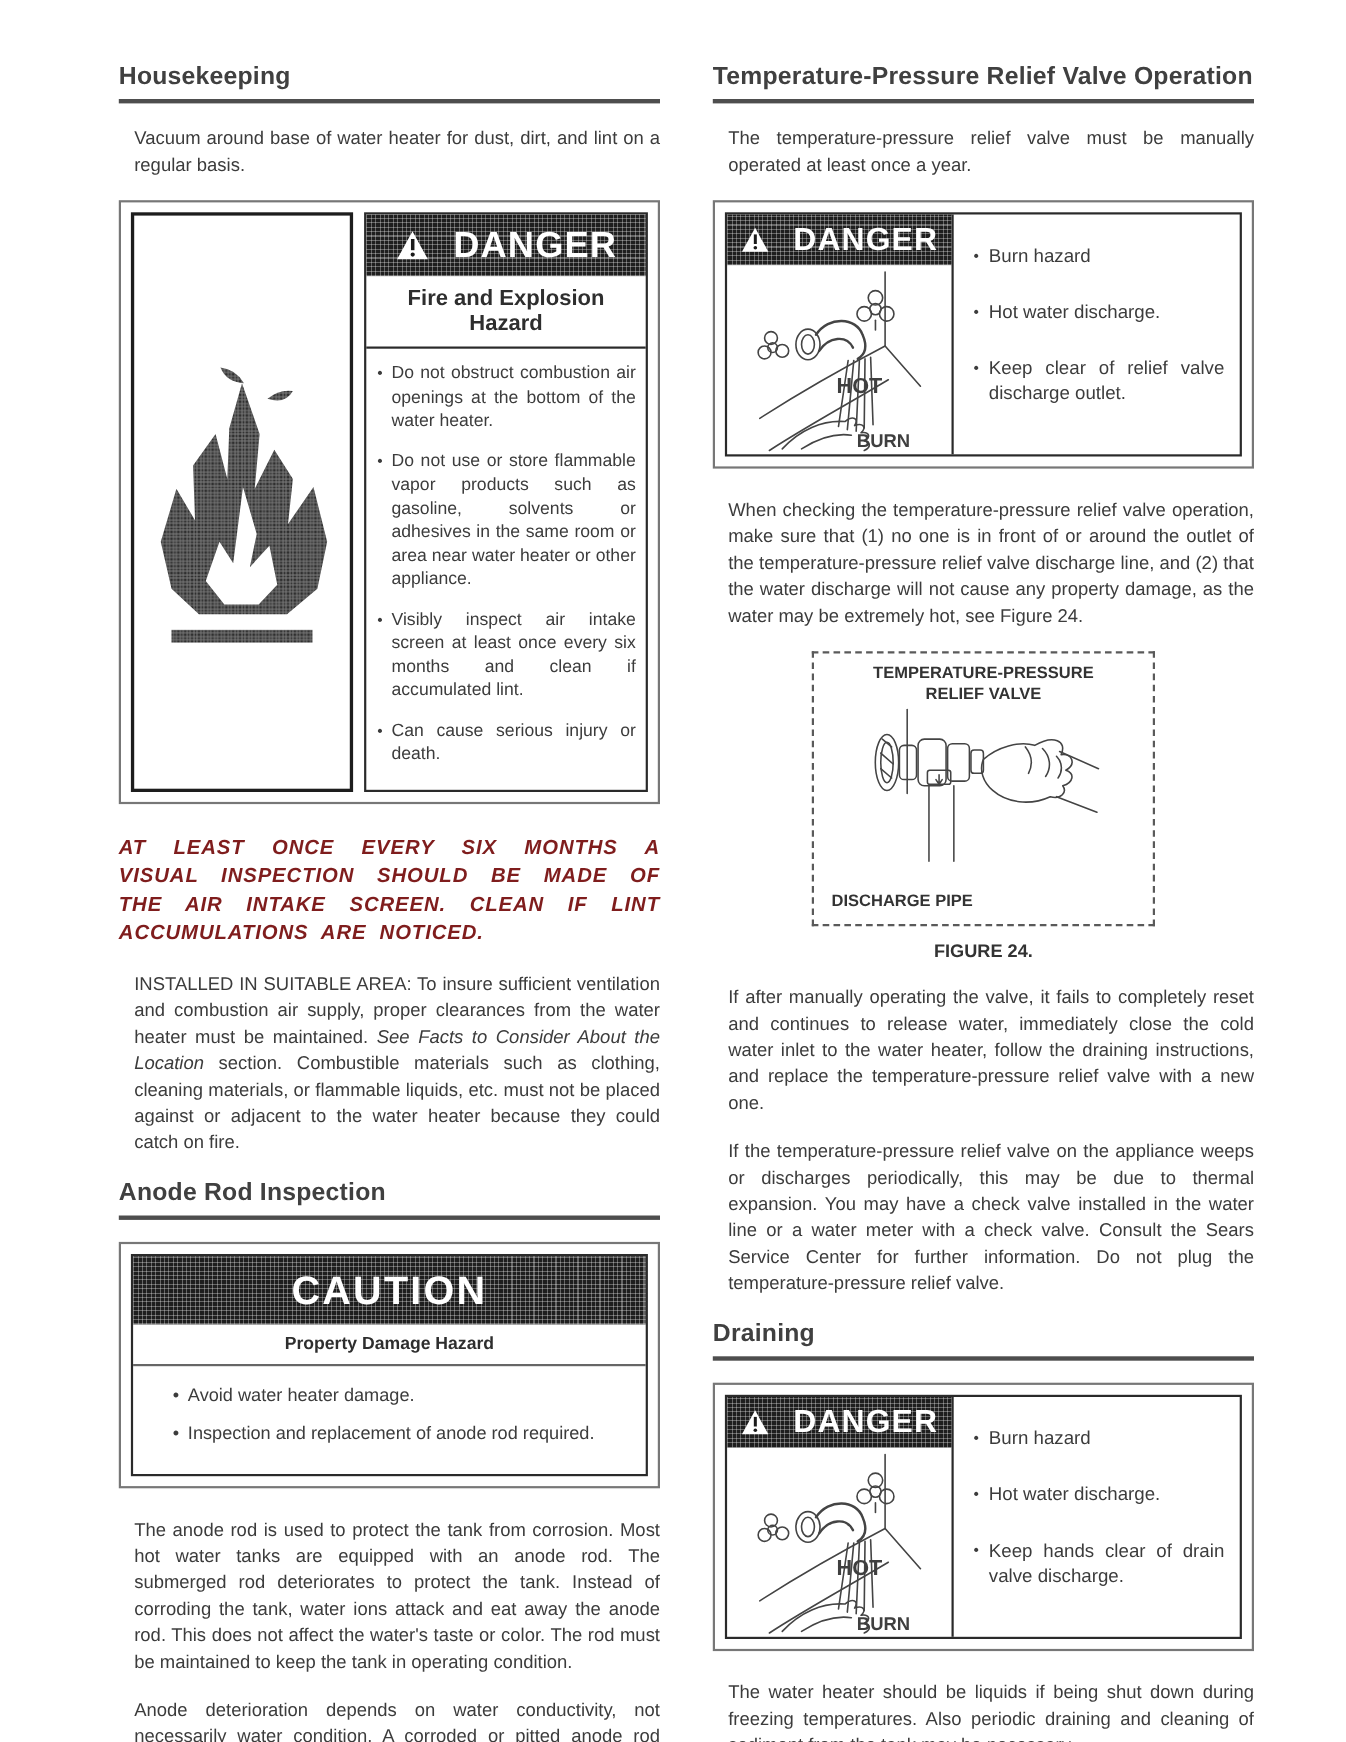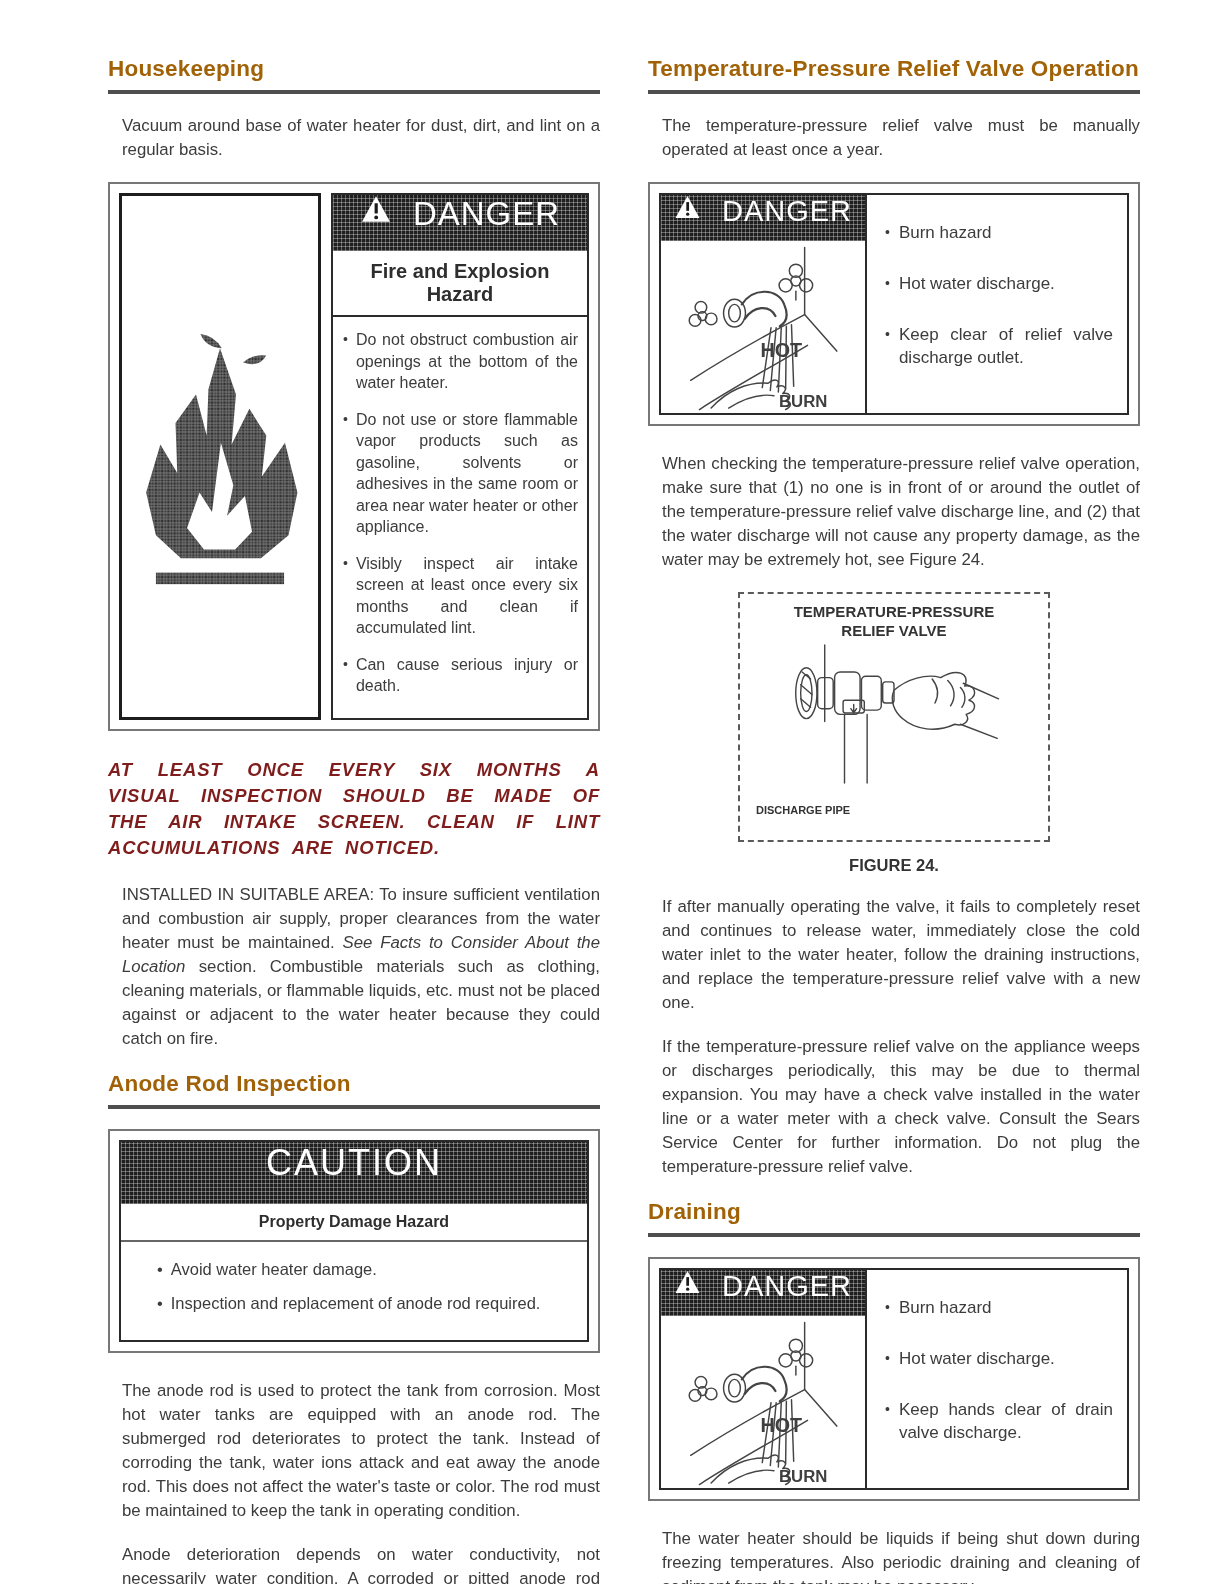--- a/index.html
+++ b/index.html
@@ -5,41 +5,41 @@
   html,body{margin:0;padding:0;}
   body{
     width:1224px; min-height:1584px; position:relative;
     background:#ffffff; color:#3c3c3c;
     font-family:"Liberation Sans", sans-serif;
   }
   .page{display:flex; gap:48px; padding:56px 84px 0 108px;}
   .col{width:492px; flex:0 0 492px;}
 
   h2.sec{
-    font-size:22.5px; font-weight:bold; color:#a16207; margin:0 0 20px 0;
+    font-size:22.5px; font-weight:bold; color:#404040; margin:0 0 20px 0;
     padding-bottom:8px; border-bottom:4px solid #4e4e4e; letter-spacing:.2px;
   }
   p.body{font-size:16.8px; line-height:24px; text-align:justify; margin:0 0 20px 14px;}
   p.caps{
     font-weight:bold; font-style:italic; font-size:18.5px; line-height:26px;
     letter-spacing:.8px; word-spacing:6px; color:#7f1d1d; text-align:justify;
     margin:2px 0 22px 0;
   }
 
   
   .warnbox{border:2px solid #777; padding:9px; margin:4px 0 26px 0; background:#fff;}
   .xhatch{
     background-color:#1f1f1f;
     background-image:
       repeating-linear-gradient(0deg, rgba(255,255,255,.32) 0 1px, transparent 1px 4px),
       repeating-linear-gradient(90deg, rgba(255,255,255,.32) 0 1px, transparent 1px 4px);
   }
   .danger-strip{
-    display:flex; justify-content:center; gap:21px;
-    color:#fff; font-weight:normal; letter-spacing:1px;
+    display:flex; align-items:center; justify-content:center; gap:21px;
+    color:#fff; font-weight:bold; letter-spacing:1px;
   }
   .tri-icon{display:inline-flex;}
   
   .fire-inner{display:flex;}
   .fire-panel{
     flex:0 0 192px; border:3px solid #1d1d1d; background:#fff; margin-right:10px;
     display:flex; align-items:center; justify-content:center; padding:4px 2px;
   }
   .fire-panel svg{width:178px; height:348px;}
   .fire-right{flex:1; border:2px solid #2a2a2a; display:flex; flex-direction:column;}
@@ -74,21 +74,21 @@
   .burn-bullets .dot{flex:0 0 auto; font-size:14px;}
 
   .sketch{stroke:#444; fill:none; stroke-width:2; stroke-linecap:round; stroke-linejoin:round;}
   .hotburn{fill:#3f3f3f; font-weight:bold; font-family:"Liberation Sans",sans-serif;}
 
   
   .figure-wrap{width:312px; margin:2px auto 20px auto;}
   .figure-box{border:2px dashed #5a5a5a; position:relative; height:230px; padding:8px 6px;}
   .fig-top{text-align:center; font-size:15px; font-weight:bold; line-height:19px; color:#333;}
   .valve-svg{position:absolute; left:6px; top:44px; width:296px; height:152px;}
-  .fig-bottom{position:absolute; left:16px; bottom:24px; font-size:11px; font-weight:bold; color:#333;text-align:right;}
+  .fig-bottom{position:absolute; left:16px; bottom:12px; font-size:15px; font-weight:bold; color:#333;text-align:right;}
   .fig-caption{text-align:center; font-weight:bold; font-size:16.5px; color:#333; margin-top:14px;}
 </style>
 </head>
 <body>
 
 <div class="page">
 
   <div class="col">
     <h2 class="sec">Housekeeping</h2>
     <p class="body">Vacuum around base of water heater for dust, dirt, and lint on a regular basis.</p>

